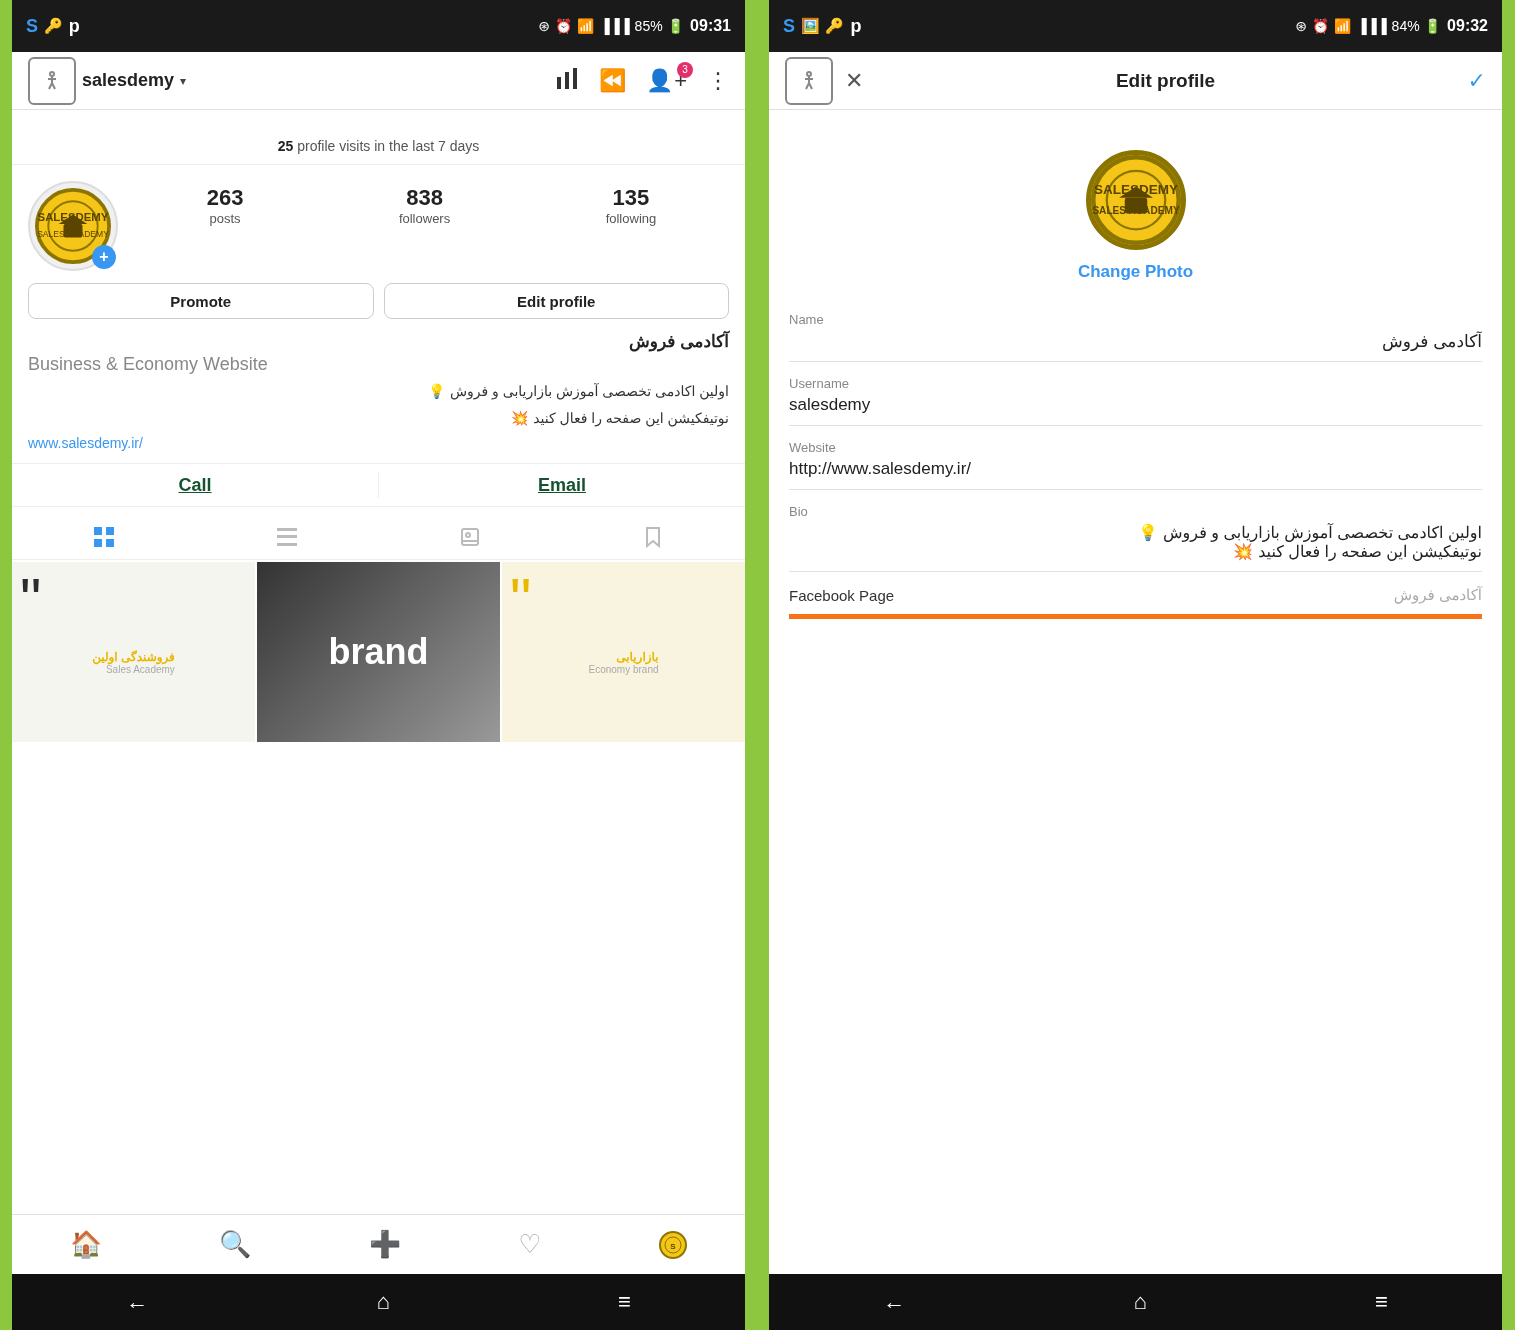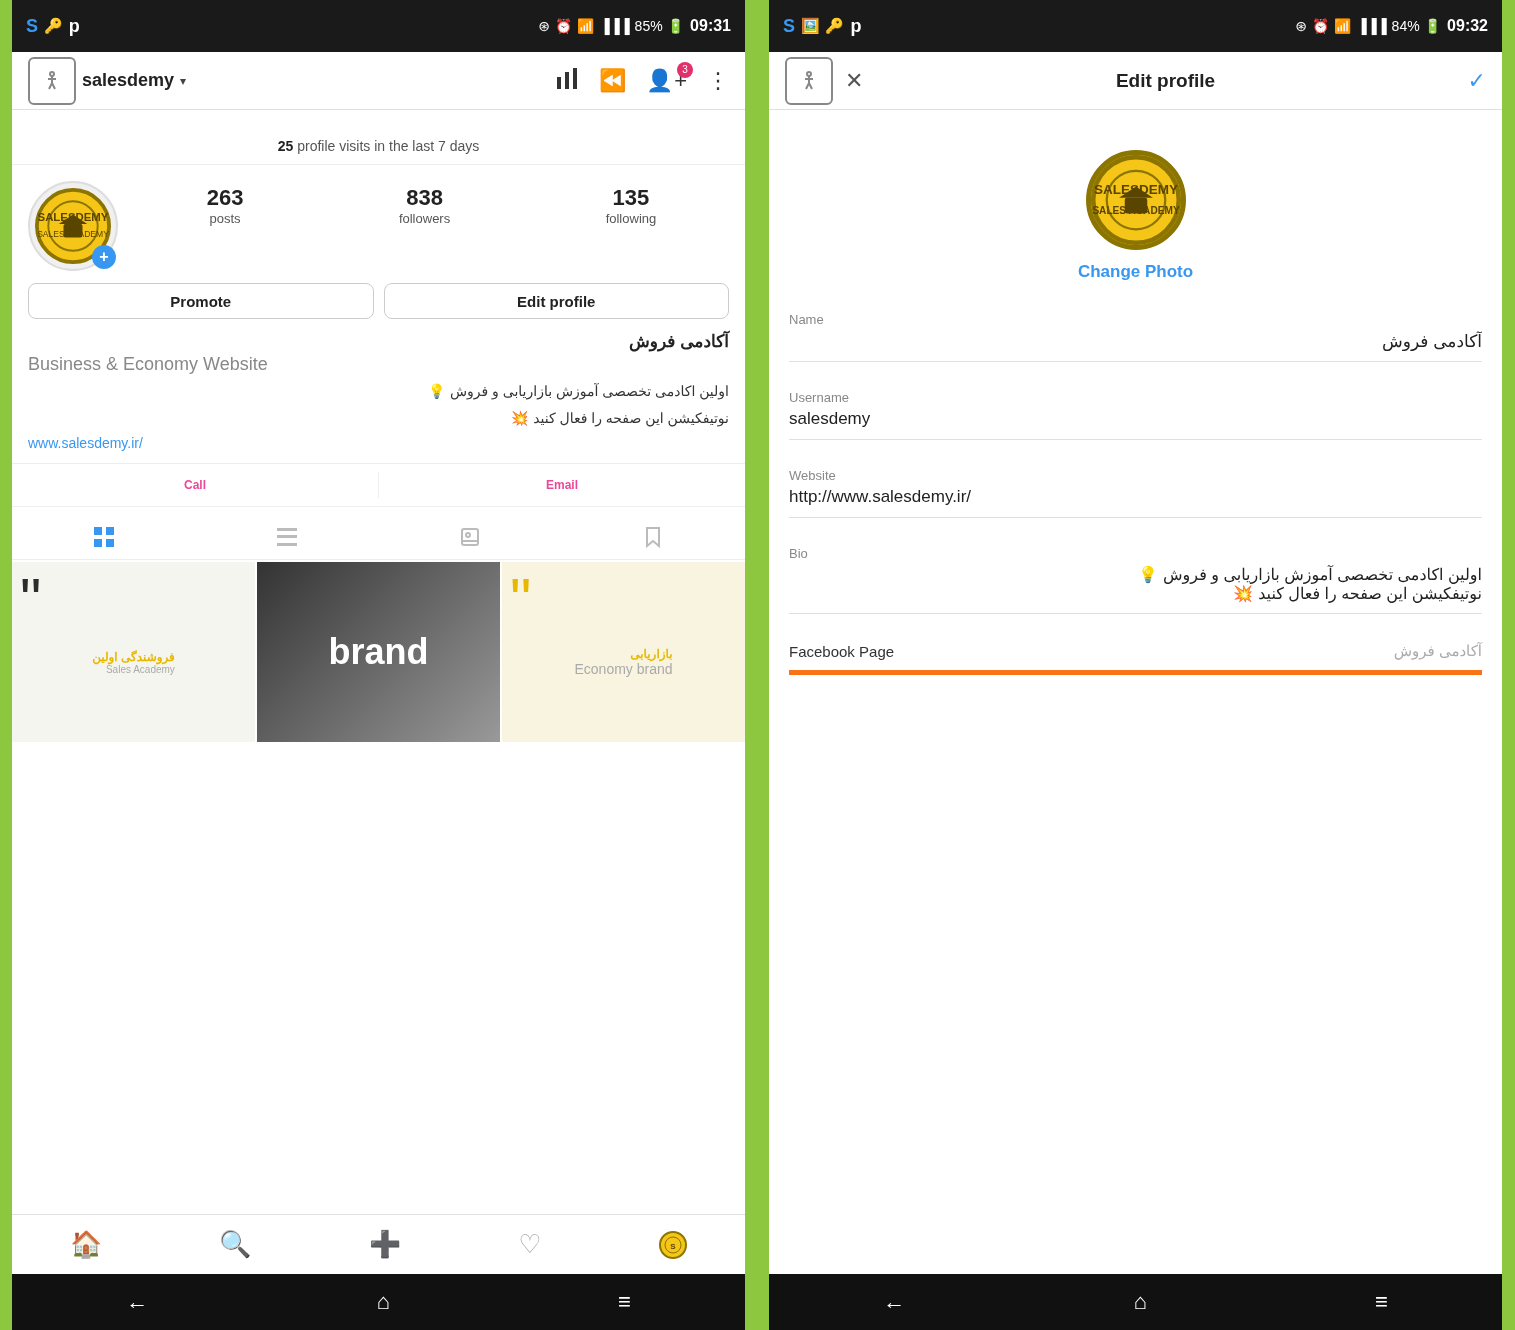--- a/index.html
+++ b/index.html
@@ -244,24 +244,25 @@
       border-top: 1px solid #eee;
       border-bottom: 1px solid #eee;
       margin-bottom: 8px;
     }
     .contact-btn {
       flex: 1;
       height: 42px;
       display: flex;
       align-items: center;
       justify-content: center;
-      color: #ec4899;
-      font-size: 12px;
+      color: #14532d;
+      font-size: 18px;
       font-weight: 600;
       cursor: pointer;
+      text-decoration: underline;
     }
     .contact-divider {
       width: 1px;
       background: #eee;
       margin: 8px 0;
     }
 
     .tabs-row {
       display: flex;
       border-bottom: 1px solid #eee;
@@ -417,21 +418,21 @@
     .change-photo-btn {
       font-size: 17px;
       color: #3897f0;
       font-weight: 600;
       cursor: pointer;
     }
     .edit-fields {
       padding: 0 20px;
     }
     .edit-field {
-      margin-bottom: 14px;
+      margin-bottom: 0;
       border-bottom: 1px solid #e0e0e0;
       padding: 14px 0 10px 0;
     }
     .field-label {
       font-size: 13px;
       color: #888;
       margin-bottom: 4px;
     }
     .field-value {
       font-size: 17px;
@@ -636,21 +637,21 @@
             <div style="color:#aaa;font-size:10px;">Sales Academy</div>
           </div>
         </div>
         <div class="post-thumb post-thumb-2">
           <div class="brand-img">brand</div>
         </div>
         <div class="post-thumb post-thumb-3">
           <span class="post-quote-mark" style="color:#e8b800;">"</span>
           <div style="padding:30px 10px 10px 10px; font-size:11px; color:#333; direction:rtl;">
             <div style="color:#e8b800;font-size:12px;font-weight:bold;">بازاریابی</div>
-            <div style="color:#aaa;font-size:14px;">Economy brand</div>
+            <div style="color:#aaa;font-size:10px;">Economy brand</div>
           </div>
         </div>
       </div>
     </div>
 
     <div class="bottom-nav">
       <span class="bottom-nav-icon">🏠</span>
       <span class="bottom-nav-icon">🔍</span>
       <span class="bottom-nav-icon">➕</span>
       <span class="bottom-nav-icon">♡</span>

